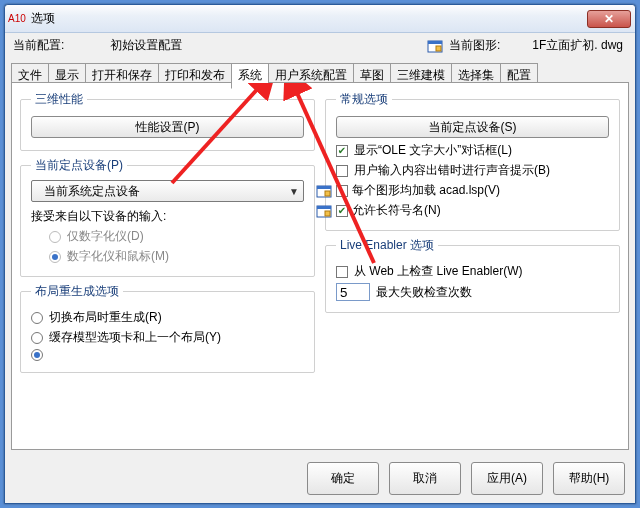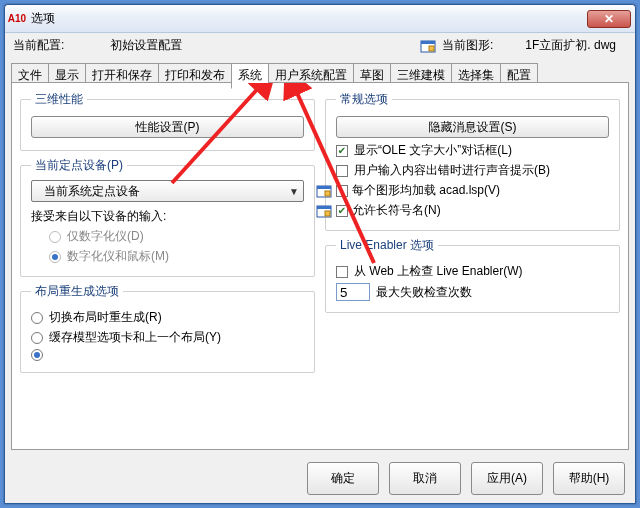--- a/index.html
+++ b/index.html
@@ -27,37 +27,37 @@
     height: 28px;
     background: linear-gradient(#fdfdfe,#eaf0f8 40%,#dce6f4);
     border-bottom: 1px solid #b5c8e0;
     display: flex;
     align-items: center;
     padding: 0 4px;
     border-radius: 4px 4px 0 0;
   }
   .titlebar .appicon {
     width:16px;height:16px;margin-right:6px;
-    font-size:10px;color:#c00;font-weight:bold;
+    font-size:10px;color:#c00;font-weight:normal;
     display:flex;align-items:center;justify-content:center;
   }
   .titlebar .title { flex: 0 0 auto; color:#000; }
   .titlebar .spacer { flex:1; }
   .titlebar .close {
     width: 44px; height:18px;
     background: linear-gradient(#e6a09a,#c9544b);
     border:1px solid #8b2f25;
     border-radius:3px;
     color:#fff; font-weight:bold;
     display:flex;align-items:center;justify-content:center;
     font-size:12px;
   }
   .toprow {
     display:flex;align-items:center;
-    padding:4px 19px 2px 8px;
+    padding:4px 12px 2px 8px;
     gap:6px;
   }
   .toprow .lbl { }
   .toprow .val { min-width:90px; }
   .tabs {
     display:flex;
     padding:0 6px;
     position:relative;
     top:7px;
   }
@@ -236,21 +236,21 @@
             <span class="radio sel"></span>
           </div>
         </fieldset>
 
       </div>
 
       <div class="col">
 
         <fieldset class="group">
           <legend>常规选项</legend>
-          <div class="widebtn">隐藏消息设置(S)</div>
+          <div class="widebtn">当前定点设备(S)</div>
           <div class="chk">
             <span class="cb ck"></span>
             <span>显示“OLE 文字大小”对话框(L)</span>
           </div>
           <div class="chk">
             <span class="cb"></span>
             <span>用户输入内容出错时进行声音提示(B)</span>
           </div>
           <div class="chk withicon">
             <span class="miniicon" style="margin-left:-20px">

